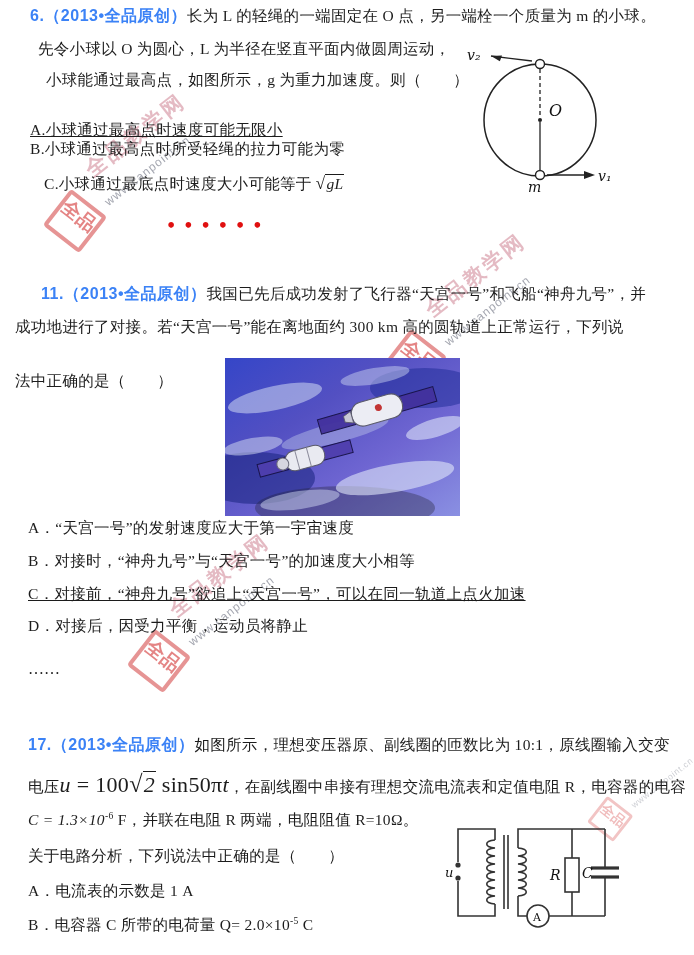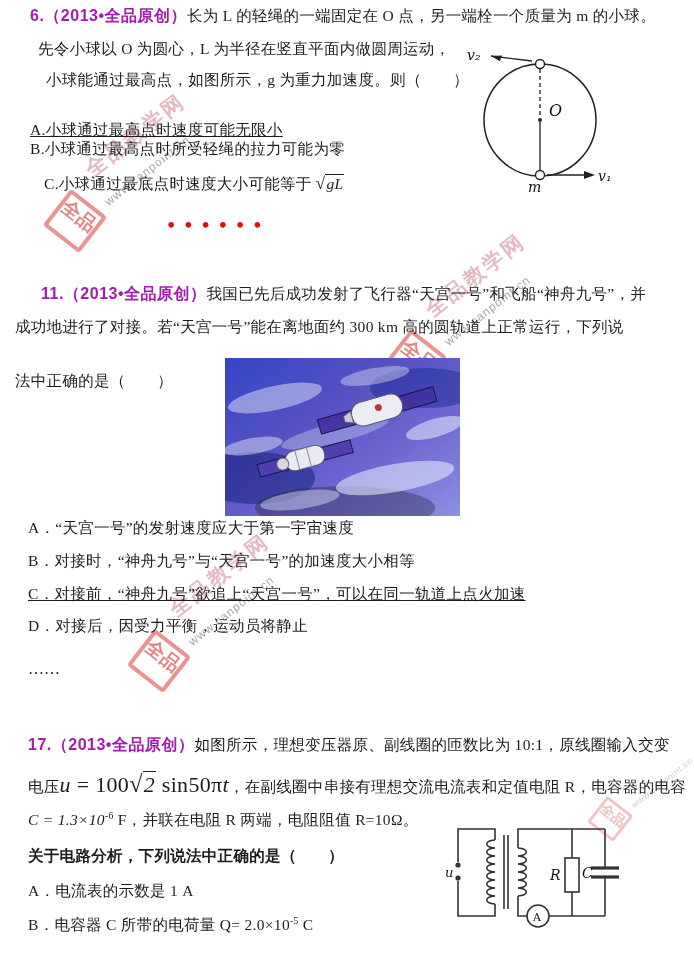--- a/index.html
+++ b/index.html
@@ -5,21 +5,21 @@
   html,body{margin:0;padding:0;}
   body{
     width:694px;height:955px;position:relative;overflow:hidden;
     background:#ffffff;color:#1c1c1c;
     font-family:"Liberation Serif","DejaVu Serif",serif;
   }
   .abs{position:absolute;white-space:nowrap;}
   .stem{font-size:15.5px;letter-spacing:0.3px;}
   .opt{font-size:15.5px;letter-spacing:0.3px;}
   .qhead{
-    font-weight:bold;color:#a21caf;
+    font-weight:bold;color:#3b82f6;
     font-family:"Liberation Sans","DejaVu Sans",sans-serif;
     font-size:16px;letter-spacing:0.5px;
   }
   .var{font-style:italic;}
   .formula{font-size:22px;}
   .sqrt{display:inline-block;}
   .sqrt::before{content:"√";font-size:1.1em;}
   .sqrt .rad{border-top:1.4px solid currentColor;padding:0 1px;font-style:italic;}
   sup{font-size:0.62em;vertical-align:super;line-height:0;}
   .dots{
@@ -146,21 +146,21 @@
 
 <div class="abs opt" style="left:28px;top:518px;">A．“天宫一号”的发射速度应大于第一宇宙速度</div>
 <div class="abs opt" style="left:28px;top:551px;">B．对接时，“神舟九号”与“天宫一号”的加速度大小相等</div>
 <div class="abs opt" style="left:28px;top:584px;text-decoration:underline;">C．对接前，“神舟九号”欲追上“天宫一号”，可以在同一轨道上点火加速</div>
 <div class="abs opt" style="left:28px;top:616px;">D．对接后，因受力平衡，运动员将静止</div>
 <div class="abs ellipsis" style="left:28px;top:660px;">……</div>
 
 <div class="abs stem" style="left:28px;top:735px;"><span class="qhead">17.（2013•全品原创）</span><span>如图所示，理想变压器原、副线圈的匝数比为 10:1，原线圈输入交变</span></div>
 <div class="abs stem" style="left:28px;top:770px;"><span>电压</span><span class="formula"><span class="var">u</span><span> = 100</span><span class="sqrt"><span class="rad">2</span></span><span> sin50π</span><span class="var">t</span></span><span>，在副线圈中串接有理想交流电流表和定值电阻 R，电容器的电容</span></div>
 <div class="abs stem" style="left:28px;top:810px;"><span class="var">C = 1.3×10</span><sup>-6</sup><span> F，并联在电阻 R 两端，电阻阻值 R=10Ω。</span></div>
-<div class="abs stem" style="left:28px;top:846px;font-weight:bold;">关于电路分析，下列说法中正确的是（　　）</div>
+<div class="abs stem" style="left:28px;top:846px;">关于电路分析，下列说法中正确的是（　　）</div>
 <div class="abs opt" style="left:28px;top:881px;">A．电流表的示数是 1 A</div>
 <div class="abs opt" style="left:28px;top:915px;"><span>B．电容器 C 所带的电荷量 Q= 2.0×10</span><sup>-5</sup><span> C</span></div>
 
 <svg class="abs" style="left:440px;top:816px;" width="250" height="139" viewBox="0 0 250 139">
   <g fill="none" stroke="#333" stroke-width="1.6">
 
     <polyline points="55,24 55,13 18,13 18,46"></polyline>
     <polyline points="18,65 18,100 55,100 55,88"></polyline>
 
     <path d="M55,24 c-11,1 -11,7 0,8 c-11,1 -11,7 0,8 c-11,1 -11,7 0,8 c-11,1 -11,7 0,8 c-11,1 -11,7 0,8 c-11,1 -11,7 0,8 c-11,1 -11,7 0,8 c-11,1 -11,7 0,8"></path>

